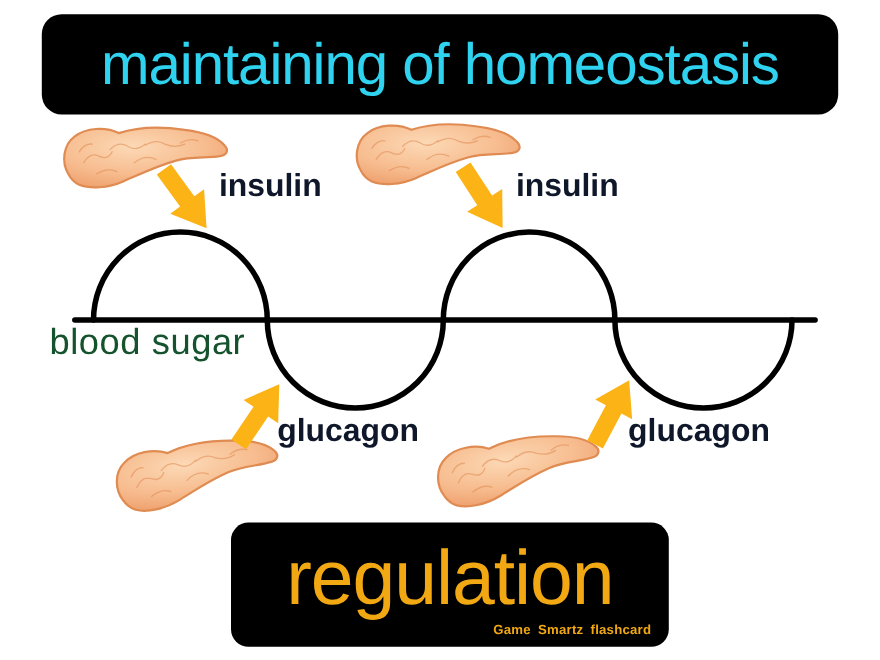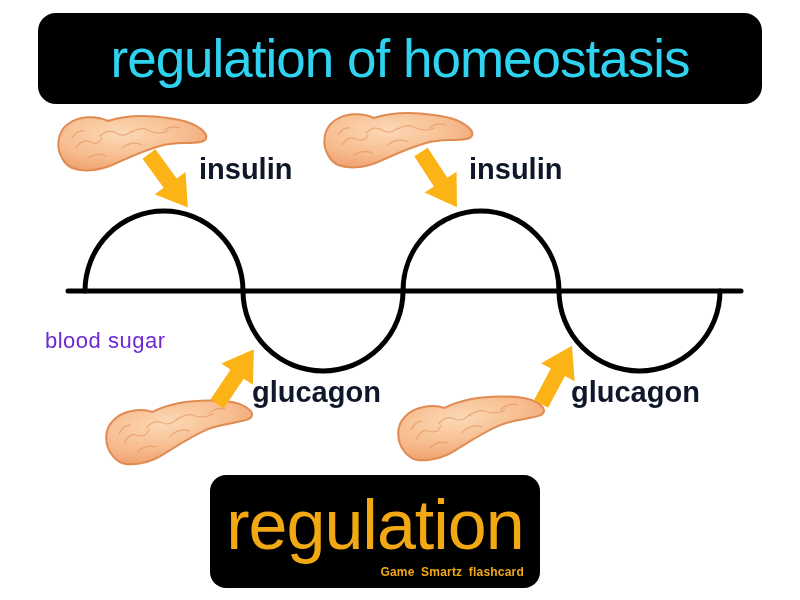--- a/index.html
+++ b/index.html
@@ -12,54 +12,54 @@
     display:flex;align-items:center;justify-content:center;
   }
   .title-banner{
     left:38px;top:13px;width:724px;height:91px;border-radius:18px;
   }
   .title-text{
     color:var(--title-text,#2fd3f0);font-size:53px;font-weight:400;
     letter-spacing:-1px;white-space:nowrap;
   }
   .regulation-banner{
-    left:210px;top:475px;width:330px;height:113px;border-radius:16px;
+    left:210px;top:475px;width:398px;height:113px;border-radius:16px;
   }
   .regulation-text{
     color:var(--regulation-text,#f2a813);font-size:70px;font-weight:400;
     letter-spacing:-1px;margin-top:-14px;white-space:nowrap;
   }
   .credit-text{
     position:absolute;right:16px;bottom:9px;
     color:var(--regulation-text,#f2a813);font-size:12px;font-weight:700;
     word-spacing:3px;letter-spacing:.2px;margin-left:18px;
   }
   .diagram-svg{position:absolute;left:0;top:0;}
   .hormone-label{
     position:absolute;color:#0f172a;font-size:29px;font-weight:700;white-space:nowrap;
   }
   .baseline-label{
-    position:absolute;left:45px;top:292px;color:#6d28d9;font-size:22px;
-    font-weight:400;letter-spacing:.5px;white-space:nowrap;margin-top:36px;
+    position:absolute;left:45px;top:292px;color:#14532d;font-size:33px;
+    font-weight:400;letter-spacing:.5px;white-space:nowrap;
   }
   .wave-stroke{stroke:var(--wave,#000);stroke-width:5;fill:none;stroke-linecap:round;}
   .arrow-fill{fill:var(--arrow,#fbb316);}
   .panc-outline{fill:url(#pancGrad);stroke:var(--pancreas-outline,#e08b52);stroke-width:2;stroke-linejoin:round;}
   .panc-texture{fill:none;stroke:var(--pancreas-outline,#e08b52);stroke-width:1.2;opacity:.55;stroke-linecap:round;}
   .pg1{stop-color:var(--pancreas-light,#fcd9b6);}
   .pg2{stop-color:var(--pancreas-mid,#f7bd90);}
   .pg3{stop-color:var(--pancreas-dark,#ed9a66);}
 </style>
 </head>
 <body>
 
 <div class="stage">
 
   <div class="banner title-banner">
-    <span class="title-text">regulation of homeostasis</span>
+    <span class="title-text">maintaining of homeostasis</span>
   </div>
 
   <svg class="diagram-svg" width="800" height="600" viewBox="0 0 800 600">
     <defs>
       <radialGradient id="pancGrad" cx="42%" cy="32%" r="80%">
         <stop offset="0%" class="pg1"></stop>
         <stop offset="55%" class="pg2"></stop>
         <stop offset="100%" class="pg3"></stop>
       </radialGradient>
 

